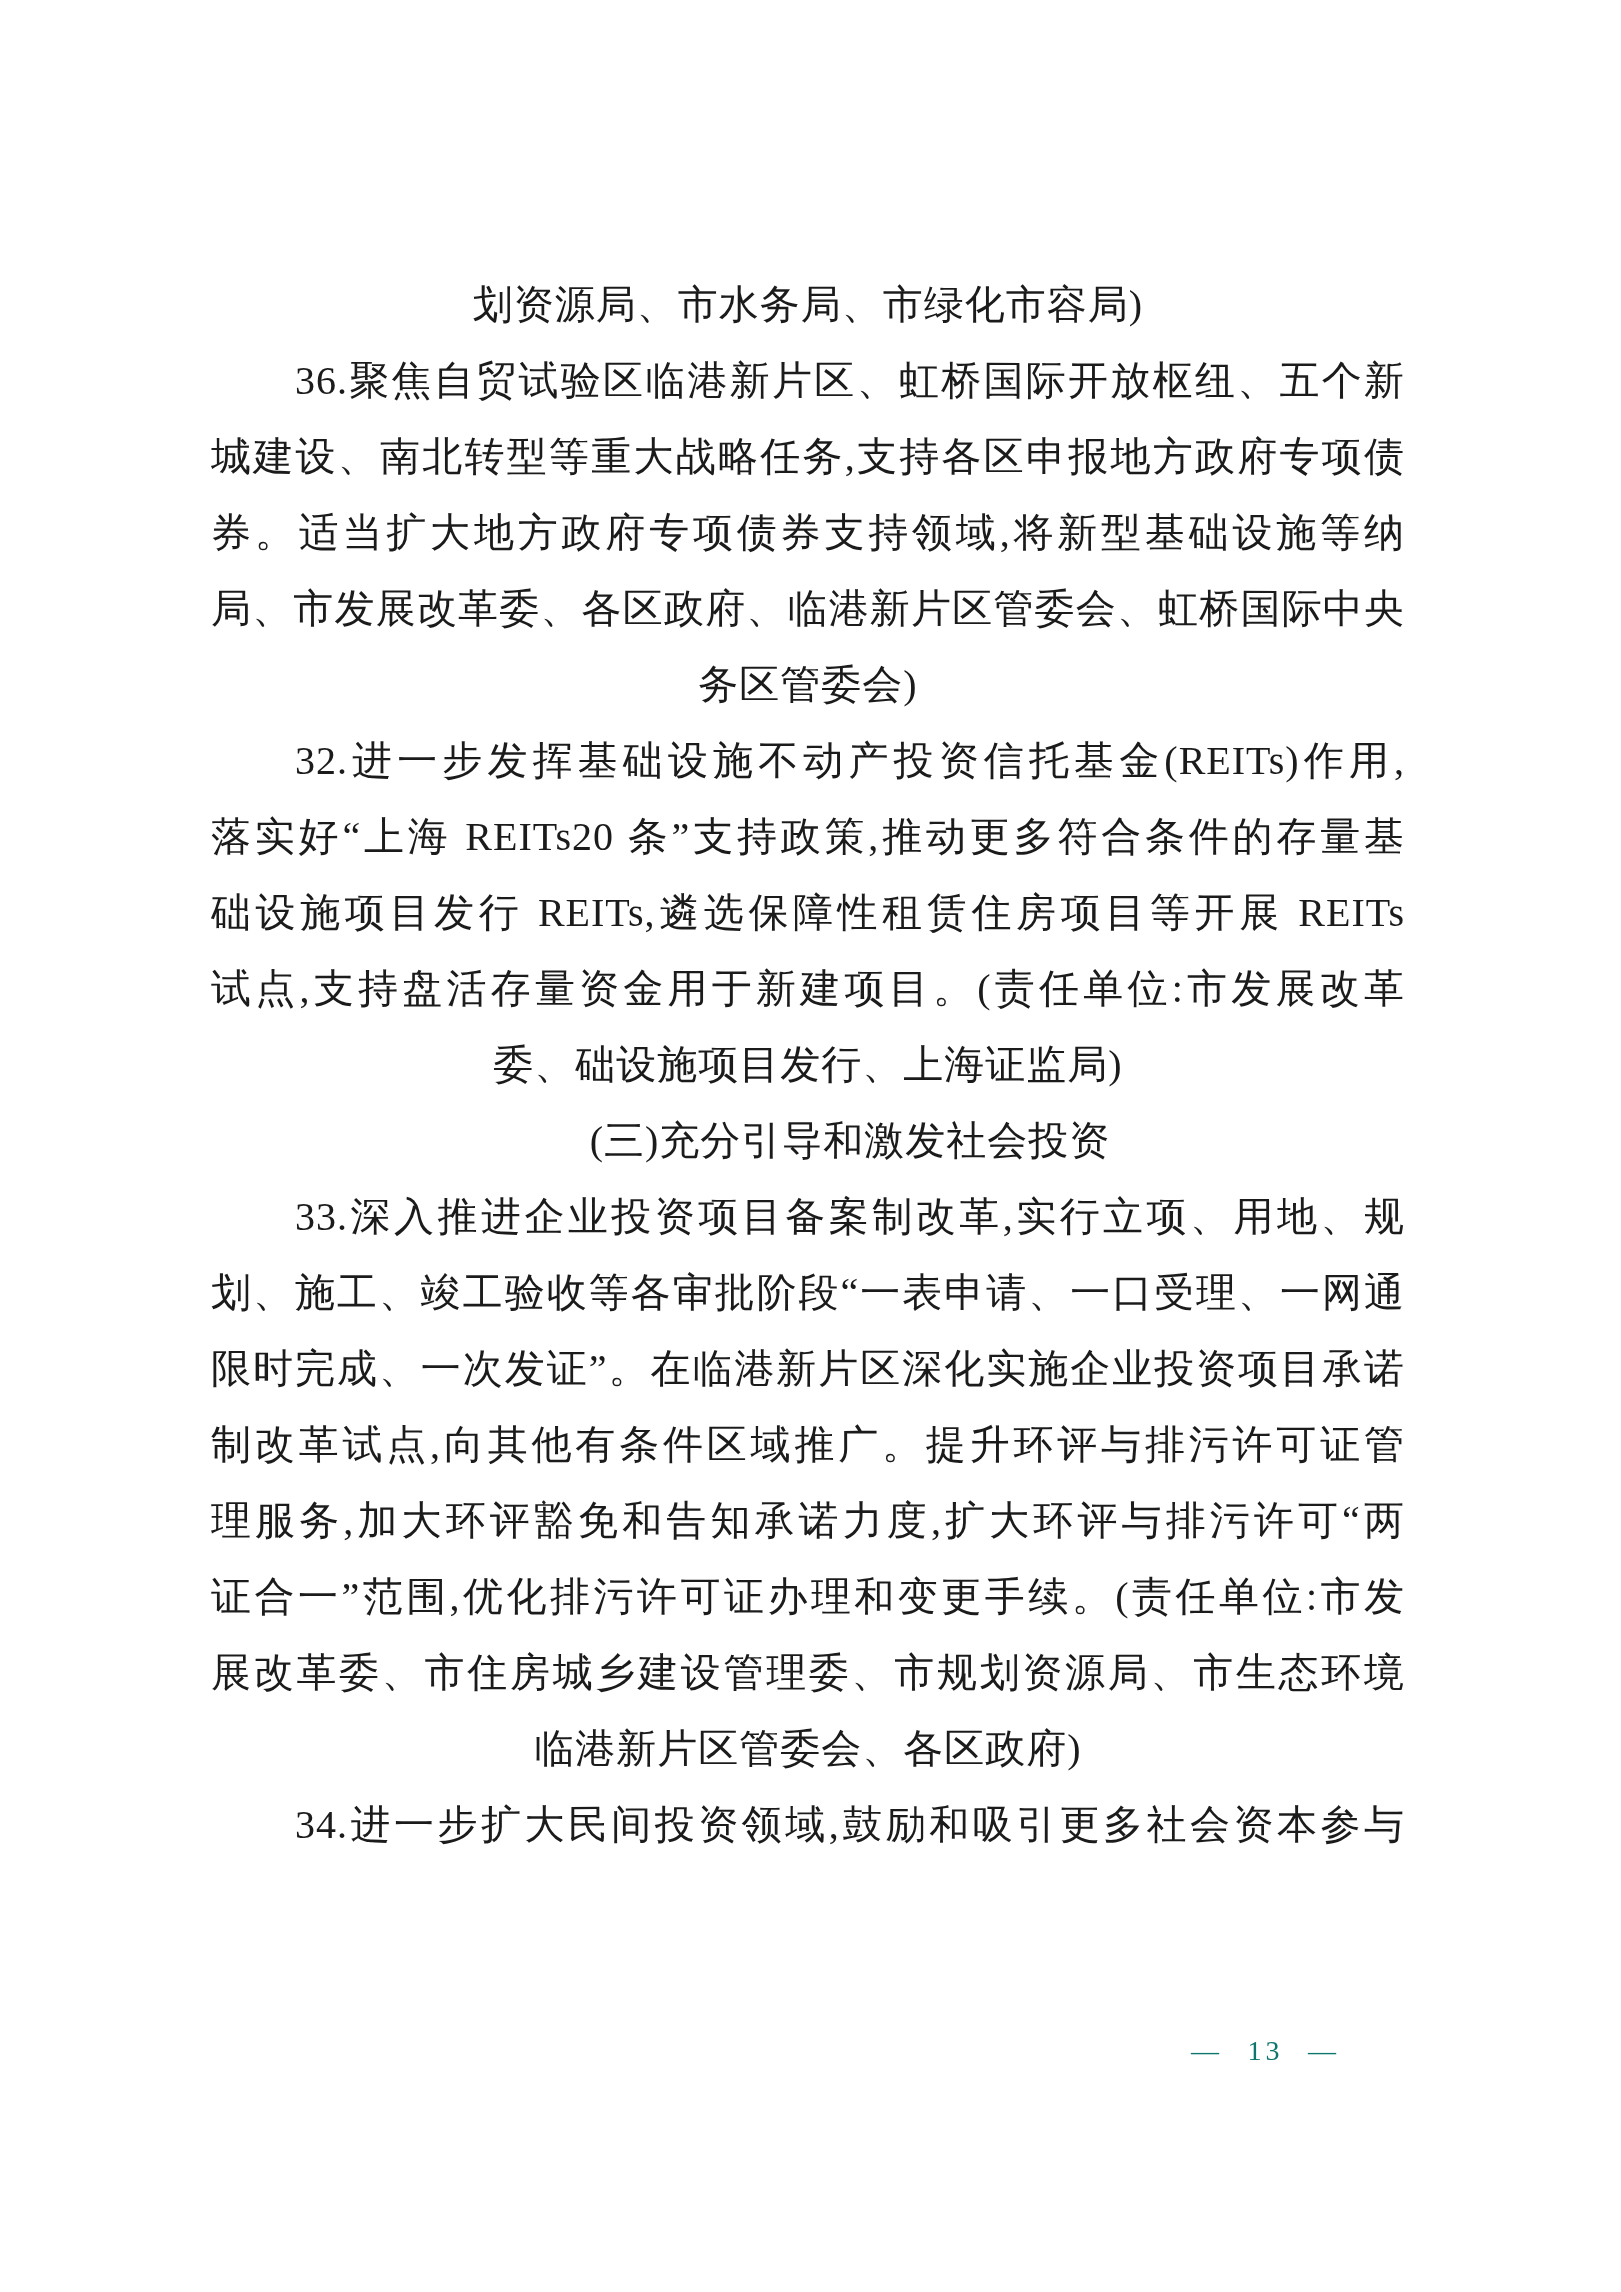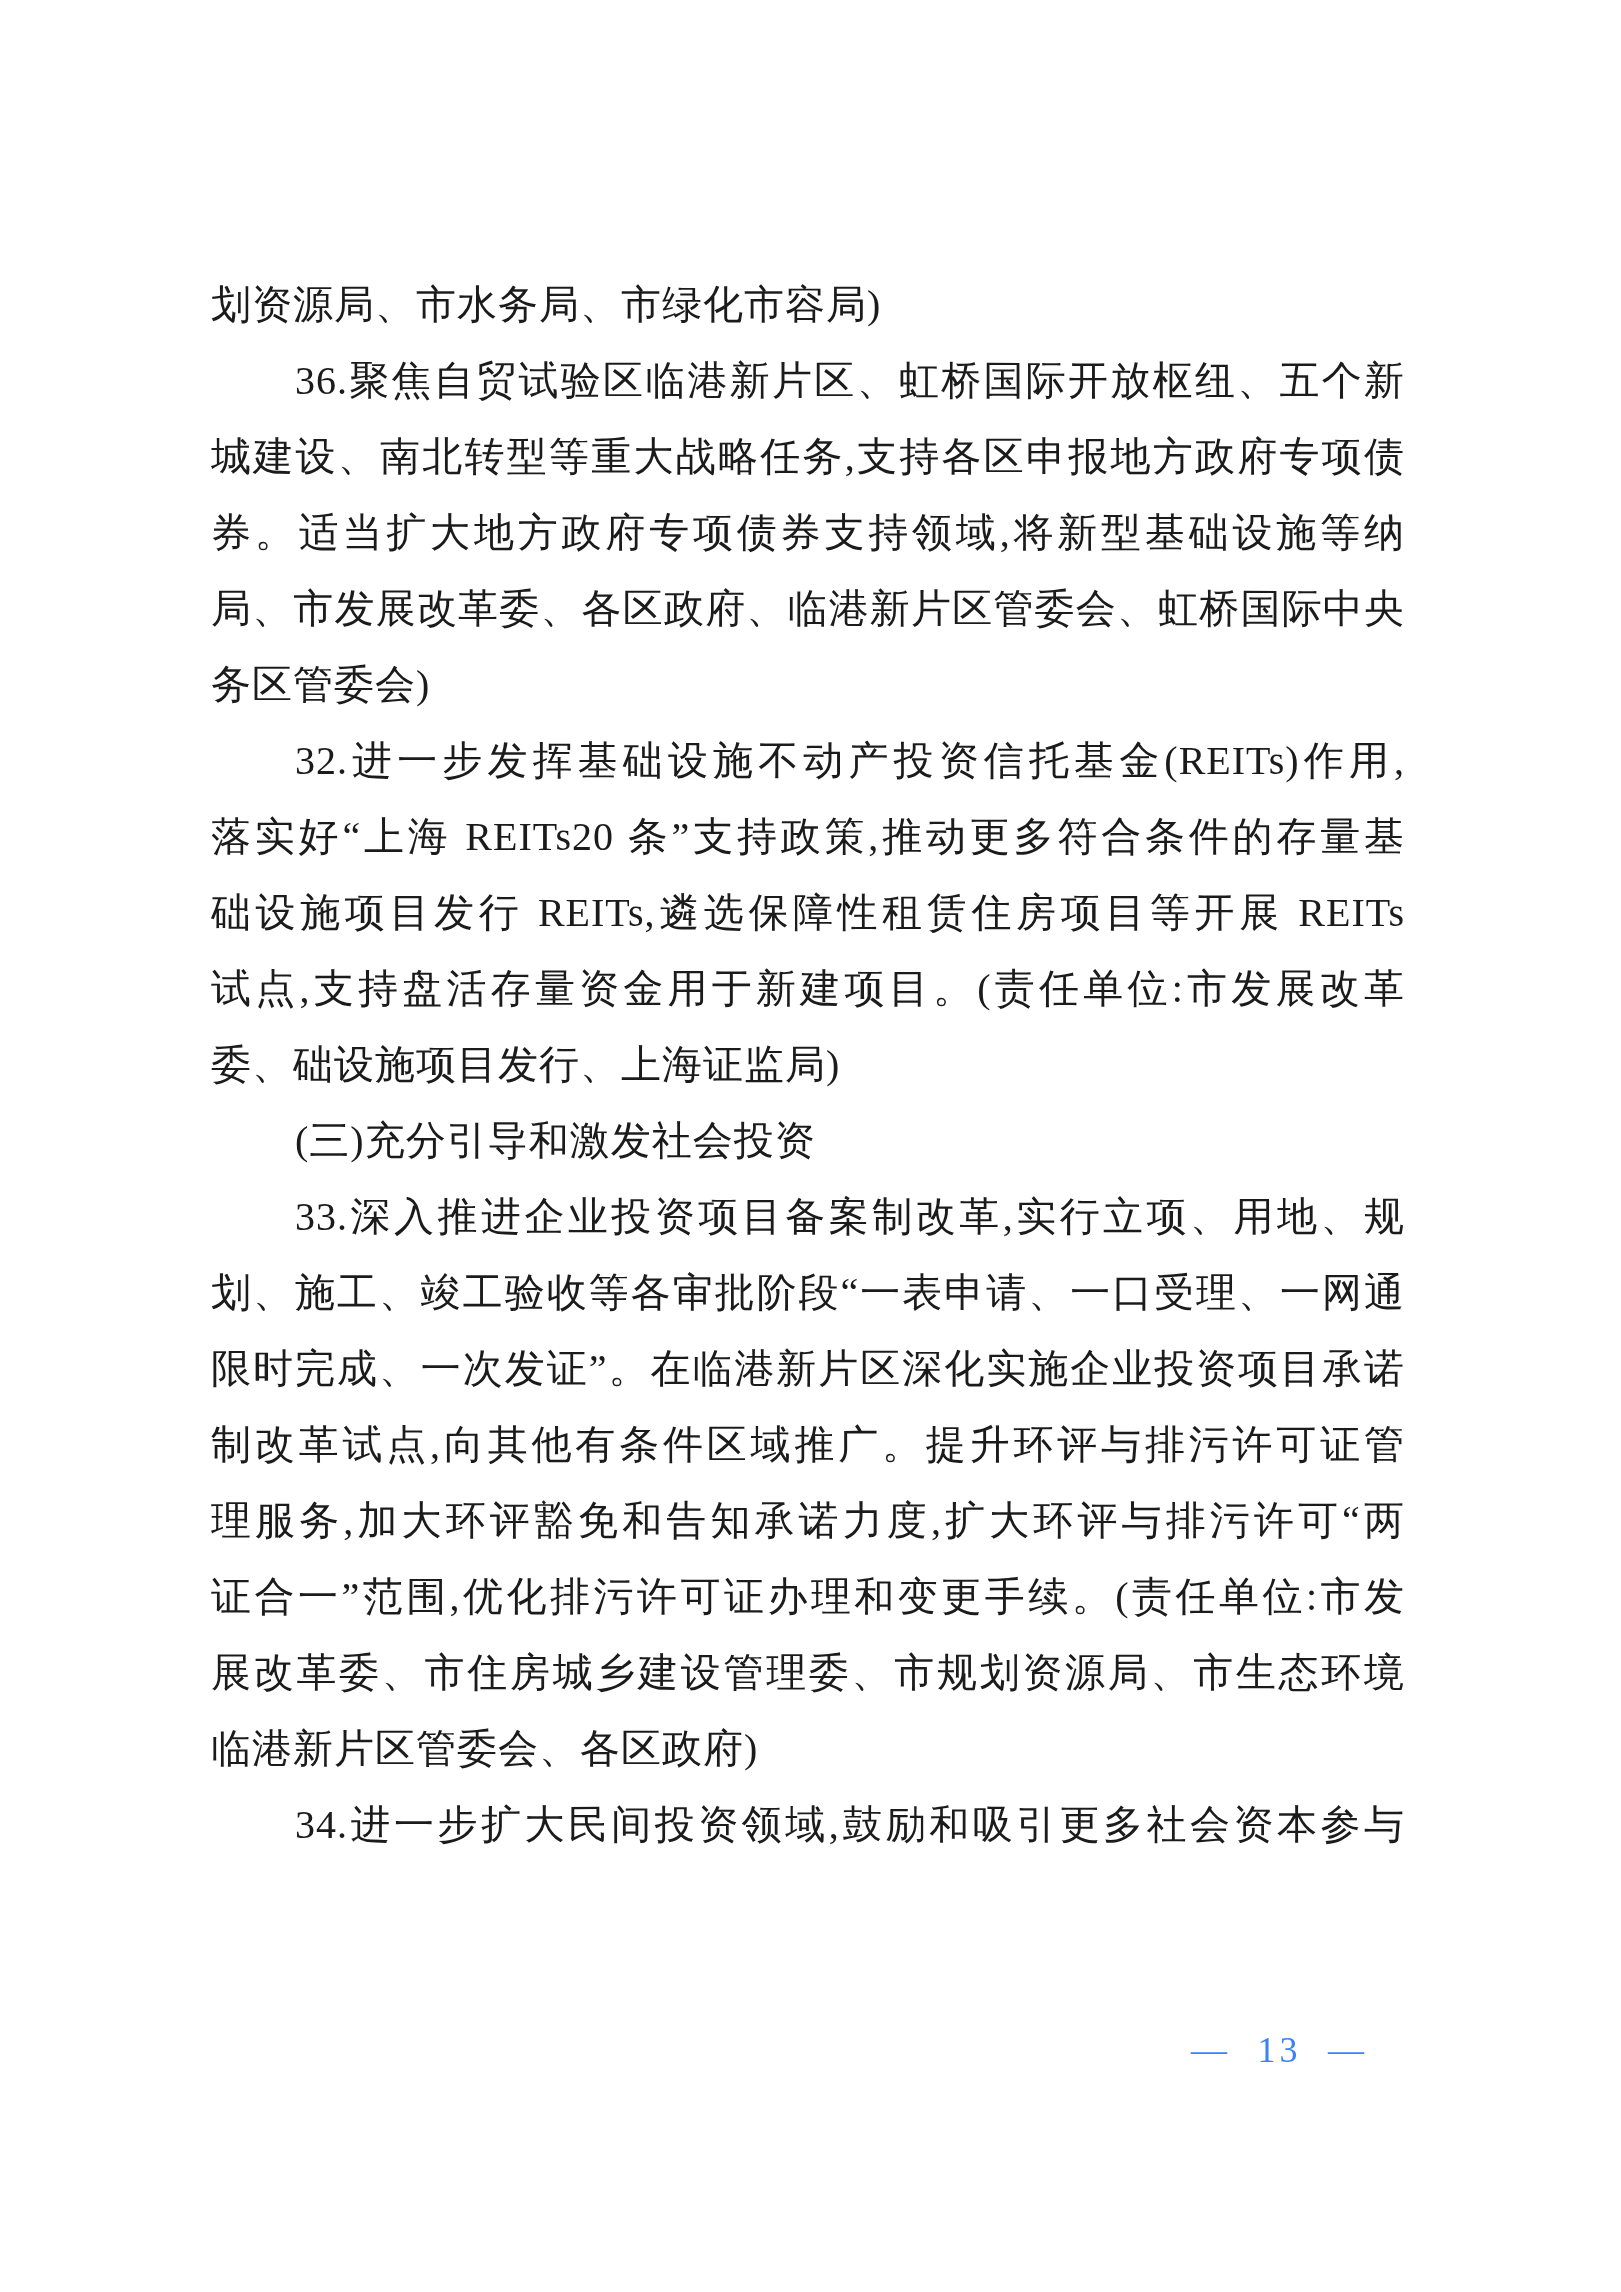--- a/index.html
+++ b/index.html
@@ -16,38 +16,38 @@
     position: absolute;
     left: 211px;
     top: 267px;
     width: 1194px;
   }
   .line {
     font-size: 40px;
     line-height: 76px;
     height: 76px;
     overflow: hidden;
-    text-align: left;
+    text-align: center;
     letter-spacing: 1px;
   }
   .just {
     text-align: justify;
     text-align-last: justify;
   }
   .ind { text-indent: 84px; }
   .head { font-weight: 400; }
   .footer {
     position: absolute;
     top: 2029px;
     left: 1191px;
-    font-size: 36px;
+    font-size: 28px;
     line-height: 43px;
     letter-spacing: 3.9px;
     word-spacing: 13.7px;
-    color: #3b82f6;
+    color: #0f766e;
     white-space: nowrap;
   }
 </style>
 </head>
 <body>
 
 <div class="page">
   <div class="content">
     <div class="line">划资源局、市水务局、市绿化市容局)</div>
     <div class="line ind just">36.聚焦自贸试验区临港新片区、虹桥国际开放枢纽、五个新</div>

